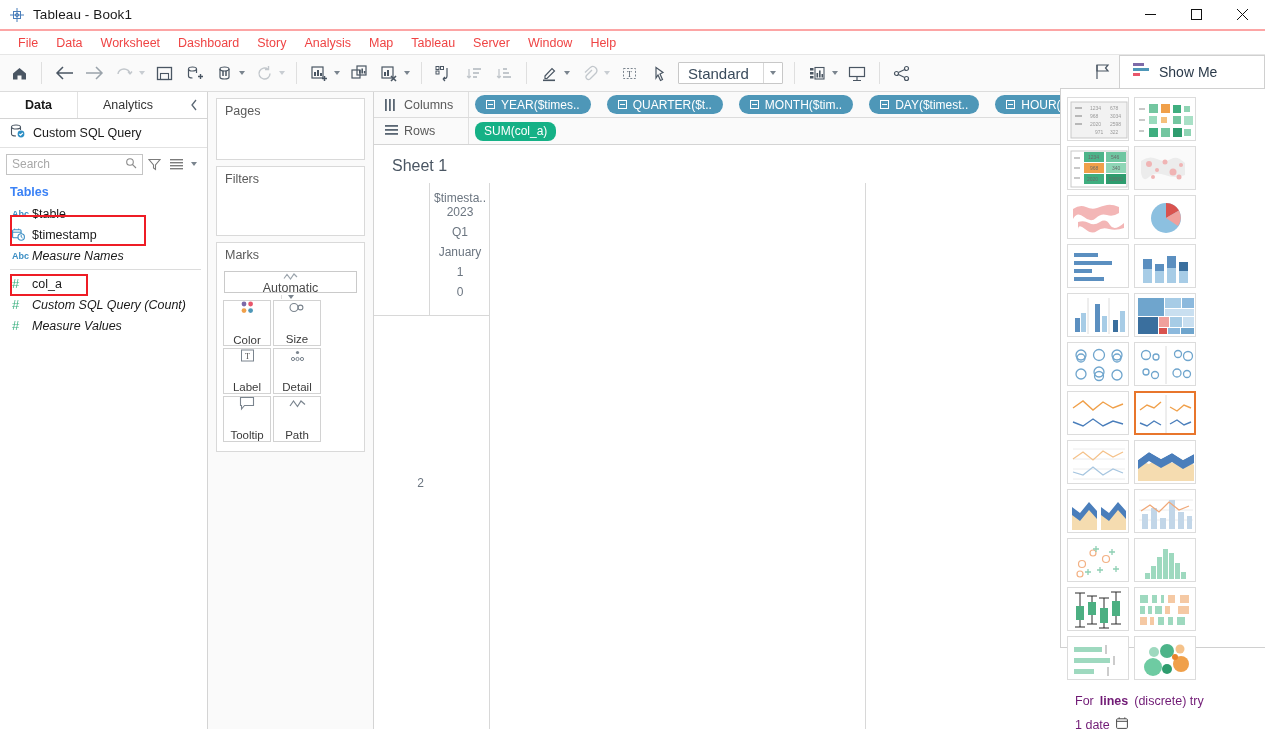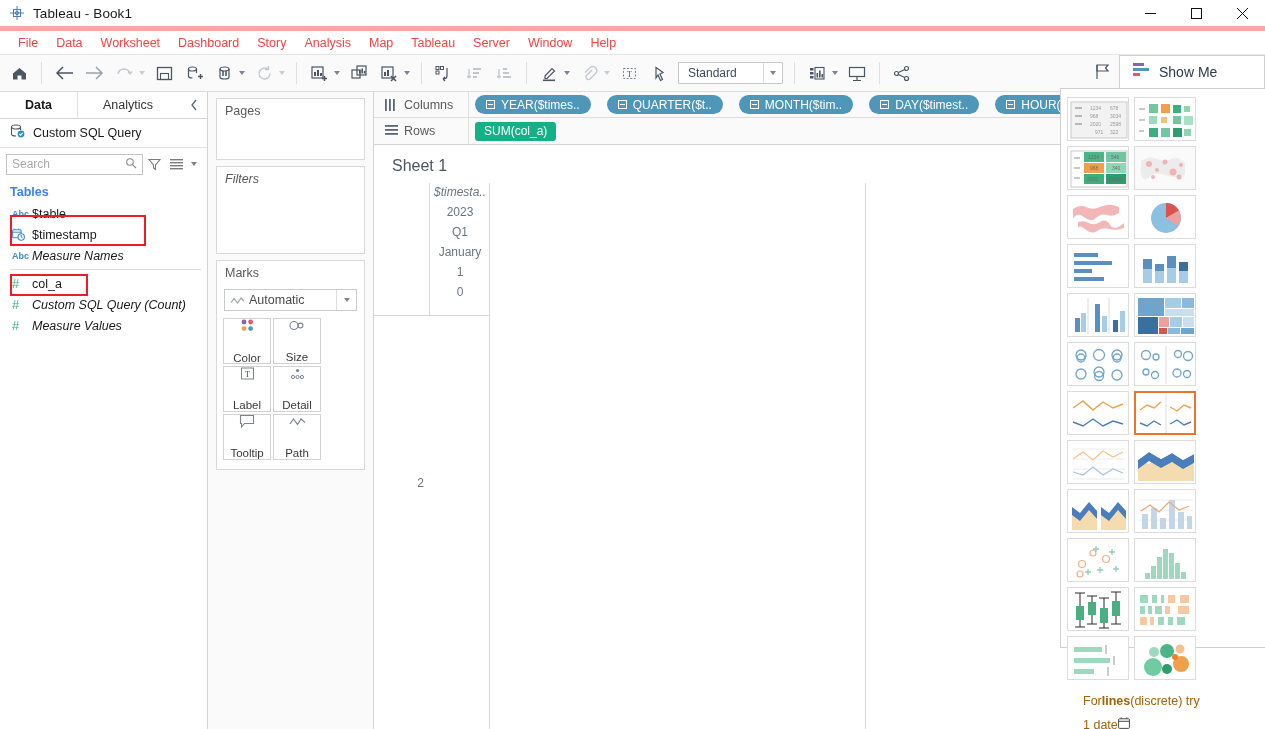--- a/index.html
+++ b/index.html
@@ -7,21 +7,21 @@
     width: 1265px; height: 729px;
     font-family: "Liberation Sans", sans-serif;
     background: #ffffff;
     overflow: hidden;
   }
   .app { position: relative; width: 1265px; height: 729px; }
 
   
   .titlebar {
     height: 31px; display: flex; align-items: center;
-    background: #ffffff; border-bottom: 5px solid #fca5a5;
+    background: #ffffff; border-bottom: 2px solid #fca5a5;
   }
   .tb-logo {
     width: 16px; height: 16px; margin-left: 9px; margin-right: 8px;
     flex: 0 0 auto;
   }
   .tb-title { font-size: 13.5px; color: #1a1a1a; letter-spacing: .1px; }
   .tb-spacer { flex: 1; }
   .winbtn {
     width: 46px; height: 31px; display: flex; align-items: center;
     justify-content: center; color: #111;
@@ -55,21 +55,21 @@
     width: 0; height: 0; border-left: 3.5px solid transparent;
     border-right: 3.5px solid transparent; border-top: 4px solid #7a848e;
     margin: 0 4px 0 0;
   }
   .caret-sm.dim { border-top-color: #c8cdd2; }
   .fitbox {
     display: flex; align-items: center; border: 1px solid #c8c8c8;
     height: 22px; background: #fff; margin: 0 4px; border-radius: 1px;
   }
   .fitbox .val {
-    font-size: 12px; color: #3a4b5c; padding: 0 10px 0 9px;
+    font-size: 15px; color: #3a4b5c; padding: 0 10px 0 9px;
     min-width: 84px;
   }
   .fitbox .arrow {
     width: 19px; height: 20px; display: flex; align-items: center;
     justify-content: center; border-left: 1px solid #d8d8d8;
   }
 
   
   .body { display: flex; height: 637px; }
 
@@ -127,25 +127,25 @@
   }
 
   
   .cards {
     width: 166px; flex: 0 0 166px; background: #fafafa;
     border-right: 1px solid #d4d4d4; padding: 6px 8px 0 8px;
   }
   .card { background: #fff; border: 1px solid #d9d9d9; margin-bottom: 6px; }
   .card .chdr { font-size: 12.5px; color: #5a5a5a; padding: 5px 0 0 8px; }
   .card.pages { height: 62px; }
-  .card.filters { height: 88px; font-style: italic; }
+  .card.filters { height: 70px; }
   .card.marks { padding-bottom: 9px; }
   .marktype {
     margin: 9px 7px 7px 7px; height: 22px; border: 1px solid #cacaca;
-    background: #fff; display: flex; align-items: center;
+    background: #fff; display: flex; align-items: center; flex-direction: column;
   }
   .marktype .mt-ic { width: 24px; display: flex; align-items: center;
     justify-content: center; color: #9aa3ab; }
   .marktype .mt-lb { flex: 1; font-size: 12.5px; color: #4a4a4a; }
   .marktype .mt-ar {
     width: 20px; height: 20px; display: flex; align-items: center;
     justify-content: center; border-left: 1px solid #dcdcdc;
   }
   .mgrid { display: flex; flex-wrap: wrap; padding: 0 6px; gap: 2px; }
   .mbtn {
@@ -173,21 +173,21 @@
     flex: 1; height: 100%; border-left: 1px solid #e0e0e0;
     display: flex; align-items: center; gap: 16px; padding-left: 6px;
     overflow: hidden;
   }
   .pill {
     height: 19px; border-radius: 10px; display: flex; align-items: center;
     padding: 0 11px; font-size: 12px; color: #fff; white-space: nowrap;
     flex: 0 0 auto;
   }
   .pill.blue { background: #4e97b8; }
-  .pill.green { background: #15b186; border-radius: 3px; padding: 8px 9px; }
+  .pill.green { background: #15b186; border-radius: 8px; padding: 8px 9px; }
   .pill .pminus {
     width: 9px; height: 9px; border: 1px solid #fff; margin-right: 6px;
     display: flex; align-items: center; justify-content: center;
     flex: 0 0 auto;
   }
   .pill .pminus::before {
     content: ""; width: 5px; height: 1px; background: #fff;
   }
   .vizarea { flex: 1; background: #fff; position: relative; overflow: hidden; }
   .sheet-title {
@@ -230,22 +230,22 @@
   }
   .thumbs { display: flex; flex-wrap: wrap; gap: 5px; }
   .thumb {
     width: 62px; height: 44px; border: 1px solid #dcdcdc; background: #fff;
     position: relative; overflow: hidden;
   }
   .thumb.sel { border: 2px solid #e8762c; }
   .thumb svg { display: block; }
   .sm-footer { padding: 14px 6px 0 8px; }
   .sm-ft-line {
-    font-size: 12.5px; color: #a16207; margin-bottom: 9px;
-    display: flex; align-items: center;  margin-left: 8px;
+    font-size: 12.5px; color: #701a75; margin-bottom: 9px;
+    display: flex; align-items: center; gap: 6px;
   }
   .bold { font-weight: bold; }
 </style>
 </head>
 <body>
 
 <div class="app">
 
   <div class="titlebar">
     <span class="tb-logo">
@@ -694,21 +694,21 @@
 
       <div class="vizarea">
         <div class="sheet-title">Sheet 1</div>
 
         <div class="viz">
 
           <div class="colband" style="left:55px; top:0; width:1px; height:132px; background:#d8d8d8;"></div>
           <div class="colband" style="left:115px; top:0; width:1px; height:691px; background:#d8d8d8;"></div>
           <div class="colband" style="left:0; top:132px; width:116px; height:1px; background:#d8d8d8;"></div>
 
-          <div class="hdr-cell" style="left:56px; top:2px;font-style:italic;">$timesta..</div>
+          <div class="hdr-cell" style="left:56px; top:8px;">$timesta..</div>
           <div class="hdr-cell" style="left:56px; top:22px;">2023</div>
           <div class="hdr-cell" style="left:56px; top:42px;">Q1</div>
           <div class="hdr-cell" style="left:56px; top:62px;">January</div>
           <div class="hdr-cell" style="left:56px; top:82px;">1</div>
           <div class="hdr-cell" style="left:56px; top:102px;">0</div>
 
           <div class="ytick" style="left:10px; top:293px;">2</div>
 
           <div class="colband" style="left:491px; top:132px; width:1px; height:559px; background:#d8d8d8;"></div>
           <div class="colband" style="left:491px; top:0; width:1px; height:132px; background:#d8d8d8;"></div>

